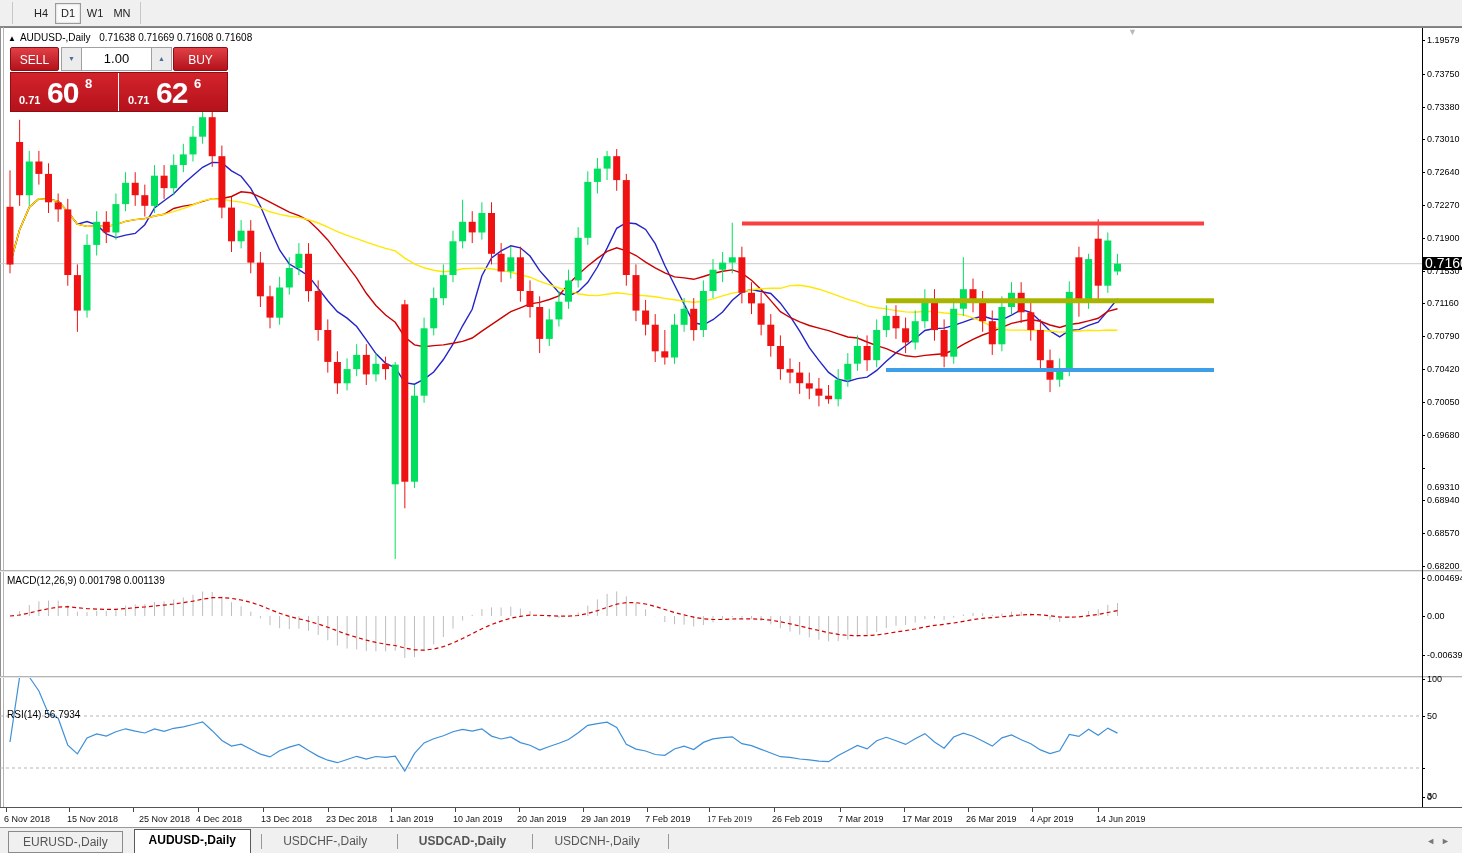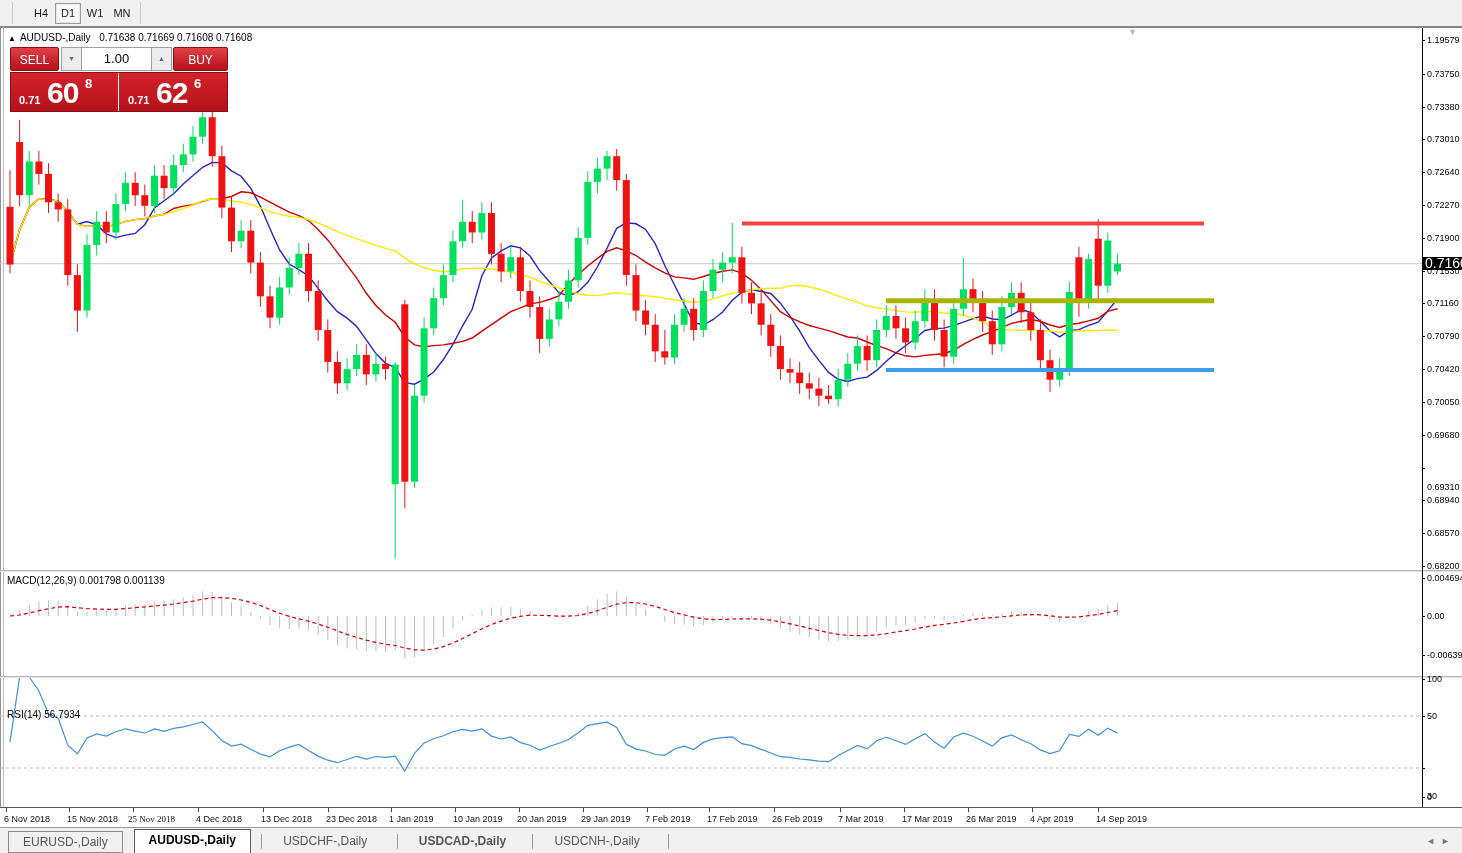--- a/index.html
+++ b/index.html
@@ -546,51 +546,51 @@
       <div class="ax-label" style="top: 792px;">0</div>
     </div>
   <div id="price-tag" style="top: 257px;">0.71608</div>
 
   <div id="date-axis">
       <div class="d-tick" style="left: 6px;"></div>
       <div class="d-label" style="left: 4px;">6 Nov 2018</div>
       <div class="d-tick" style="left: 69px;"></div>
       <div class="d-label" style="left: 67px;">15 Nov 2018</div>
       <div class="d-tick" style="left: 133px;"></div>
-      <div class="d-label" style="left: 128px; font-family: Liberation Serif, serif;">25 Nov 2018</div>
+      <div class="d-label" style="left: 139px;">25 Nov 2018</div>
       <div class="d-tick" style="left: 198px;"></div>
       <div class="d-label" style="left: 196px;">4 Dec 2018</div>
       <div class="d-tick" style="left: 263px;"></div>
       <div class="d-label" style="left: 261px;">13 Dec 2018</div>
       <div class="d-tick" style="left: 328px;"></div>
       <div class="d-label" style="left: 326px;">23 Dec 2018</div>
       <div class="d-tick" style="left: 391px;"></div>
       <div class="d-label" style="left: 389px;">1 Jan 2019</div>
       <div class="d-tick" style="left: 455px;"></div>
       <div class="d-label" style="left: 453px; text-align: right;">10 Jan 2019</div>
       <div class="d-tick" style="left: 519px;"></div>
       <div class="d-label" style="left: 517px;">20 Jan 2019</div>
       <div class="d-tick" style="left: 583px;"></div>
       <div class="d-label" style="left: 581px;">29 Jan 2019</div>
       <div class="d-tick" style="left: 647px;"></div>
       <div class="d-label" style="left: 645px;">7 Feb 2019</div>
       <div class="d-tick" style="left: 709px;"></div>
-      <div class="d-label" style="left: 707px;">17 Feb 2019</div>
+      <div class="d-label" style="left: 707px; font-family: Liberation Serif, serif;">17 Feb 2019</div>
       <div class="d-tick" style="left: 774px;"></div>
       <div class="d-label" style="left: 772px;">26 Feb 2019</div>
       <div class="d-tick" style="left: 840px;"></div>
       <div class="d-label" style="left: 838px;">7 Mar 2019</div>
       <div class="d-tick" style="left: 904px;"></div>
       <div class="d-label" style="left: 902px;">17 Mar 2019</div>
       <div class="d-tick" style="left: 968px;"></div>
       <div class="d-label" style="left: 966px;">26 Mar 2019</div>
       <div class="d-tick" style="left: 1032px;"></div>
       <div class="d-label" style="left: 1030px;">4 Apr 2019</div>
       <div class="d-tick" style="left: 1098px;"></div>
-      <div class="d-label" style="left: 1096px;">14 Sep 2019</div>
+      <div class="d-label" style="left: 1096px;">14 Jun 2019</div>
     </div>
 
   <div id="tabbar">
     <div class="scroll-arrows">
       <span>◄</span><span>►</span>
     </div>
   <div class="tab boxed" style="left: 8px;">EURUSD-,Daily</div>
       <div class="tab active" style="left: 133.6px;">AUDUSD-,Daily</div>
       <div class="tab-pipe" style="left: 261.2px;"></div>
       <div class="tab " style="left: 269.2px;">USDCHF-,Daily</div>

